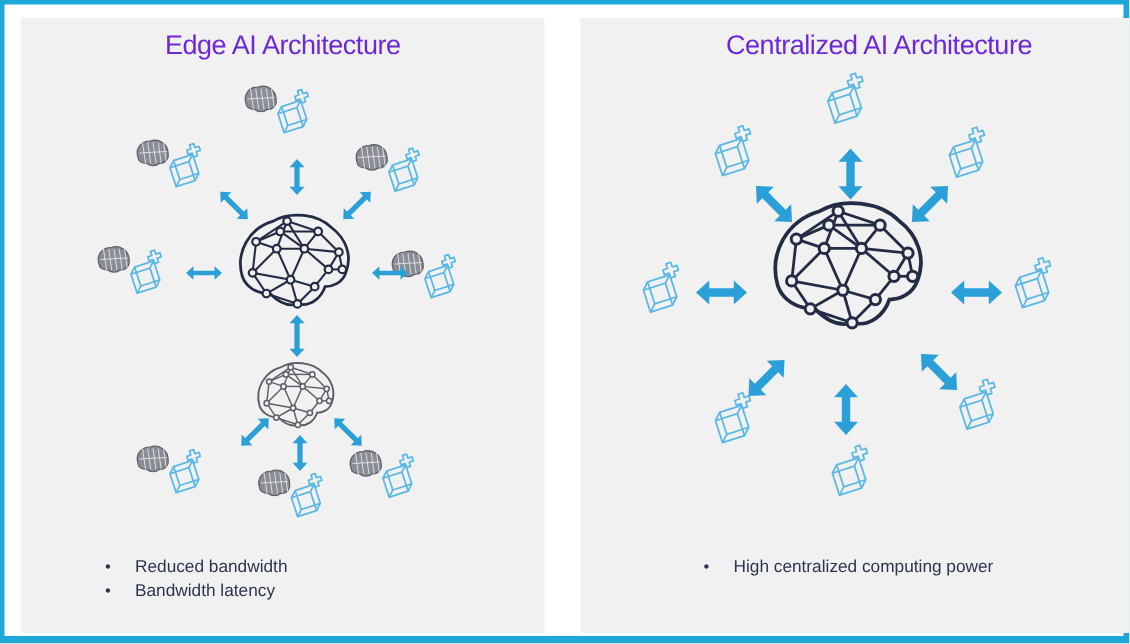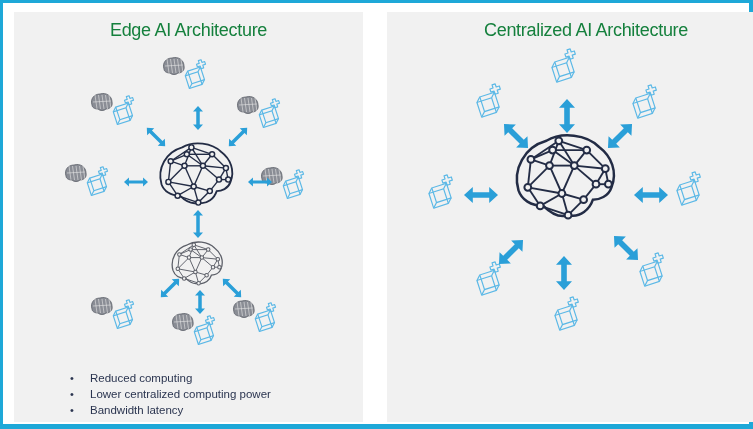--- a/index.html
+++ b/index.html
@@ -1,21 +1,21 @@
 <!DOCTYPE html>
 <html><head>
 <meta charset="utf-8">
 <style>
   html,body{margin:0;padding:0;background:#ffffff;}
   body{width:753px;height:429px;position:relative;overflow:hidden;font-family:"Liberation Sans",sans-serif;}
   .frame{position:absolute;left:0;top:0;width:753px;height:429px;box-sizing:border-box;border:3px solid #1ea8d8;border-right-width:4px;border-bottom-width:5px;background:#fff;}
   .panel{position:absolute;top:12px;height:410px;background:#f1f1f1;}
   #left-panel{left:14px;width:349px;}
   #right-panel{left:387px;width:398px;}
-  .title{position:absolute;top:8px;left:0;right:0;text-align:center;color:#15803d;font-size:18px;letter-spacing:-0.3px;}
+  .title{position:absolute;top:8px;left:0;right:0;text-align:center;color:#6d28d9;font-size:18px;letter-spacing:-0.3px;}
   .bullets{position:absolute;margin:0;padding:0;list-style:none;color:#2b3550;font-size:11.5px;line-height:16px;}
   #left-panel .bullets{left:56px;top:358px;}
   #right-panel .bullets{left:82px;top:358px;}
   .bullets li{position:relative;padding-left:20px;}
   .bullets li::before{content:"•";position:absolute;left:0;top:0;font-size:11px;}
   svg{position:absolute;left:0;top:0;}
 </style>
 </head>
 <body>
 
@@ -280,22 +280,21 @@
         <polygon points="-13,0 -7.5,-5 -7.5,-1.75 7.5,-1.75 7.5,-5 13,0 7.5,5 7.5,1.75 -7.5,1.75 -7.5,5" fill="#2a9fd8"></polygon>
       </g>
       <g transform="translate(186,290) rotate(90)">
         <polygon points="-12,0 -6.5,-5 -6.5,-1.75 6.5,-1.75 6.5,-5 12,0 6.5,5 6.5,1.75 -6.5,1.75 -6.5,5" fill="#2a9fd8"></polygon>
       </g>
       <g transform="translate(218,276) rotate(45)">
         <polygon points="-13,0 -7.5,-5 -7.5,-1.75 7.5,-1.75 7.5,-5 13,0 7.5,5 7.5,1.75 -7.5,1.75 -7.5,5" fill="#2a9fd8"></polygon>
       </g>
     </svg>
   <ul class="bullets">
-    <li>Reduced computing</li>
-    <li>Lower centralized computing power</li>
+    <li>Reduced bandwidth</li>
     <li>Bandwidth latency</li>
   </ul>
 </div>
 
 <div class="panel" id="right-panel">
   <div class="title">Centralized AI Architecture</div>
   <svg id="right-svg" width="346" height="410">
       <g transform="translate(178,166) scale(1.55)">
         <path d="M-30,8 C-34,-6 -26,-20 -12,-24 C-2,-30 14,-28 22,-20 C30,-14 34,-4 30,6 C28,12 22,14 18,14 C16,20 10,26 2,24 C-4,26 -10,22 -14,18 C-22,18 -28,14 -30,8 Z" fill="none" stroke="#232c45" stroke-width="1.6"></path>
         <line x1="-22" y1="-12" x2="-4" y2="-24" stroke="#232c45" stroke-width="1.2000000000000002"></line>
@@ -432,14 +431,15 @@
         <polygon points="-17,0 -8.2,-8 -8.2,-2.8 8.2,-2.8 8.2,-8 17,0 8.2,8 8.2,2.8 -8.2,2.8 -8.2,8" fill="#2a9fd8"></polygon>
       </g>
       <g transform="translate(177,261) rotate(90)">
         <polygon points="-17,0 -8.2,-8 -8.2,-2.8 8.2,-2.8 8.2,-8 17,0 8.2,8 8.2,2.8 -8.2,2.8 -8.2,8" fill="#2a9fd8"></polygon>
       </g>
       <g transform="translate(239,236) rotate(45)">
         <polygon points="-17,0 -8.2,-8 -8.2,-2.8 8.2,-2.8 8.2,-8 17,0 8.2,8 8.2,2.8 -8.2,2.8 -8.2,8" fill="#2a9fd8"></polygon>
       </g>
     </svg>
   <ul class="bullets">
+    <li>High centralized computing power</li>
   </ul>
 </div>
 
 </body></html>

